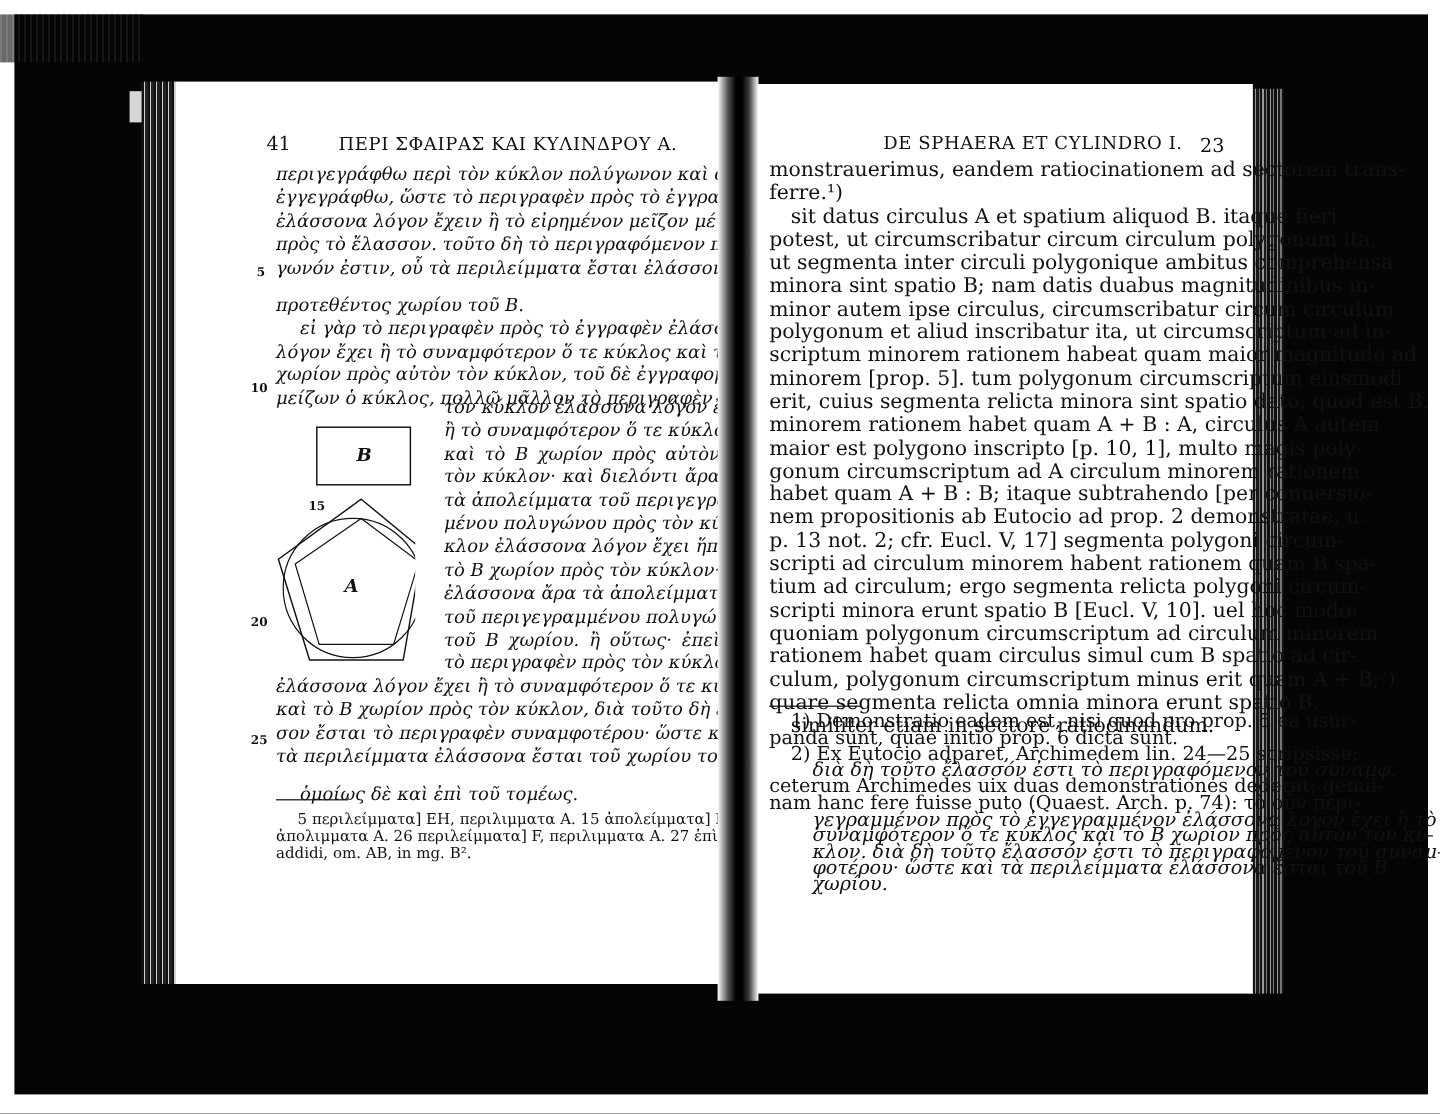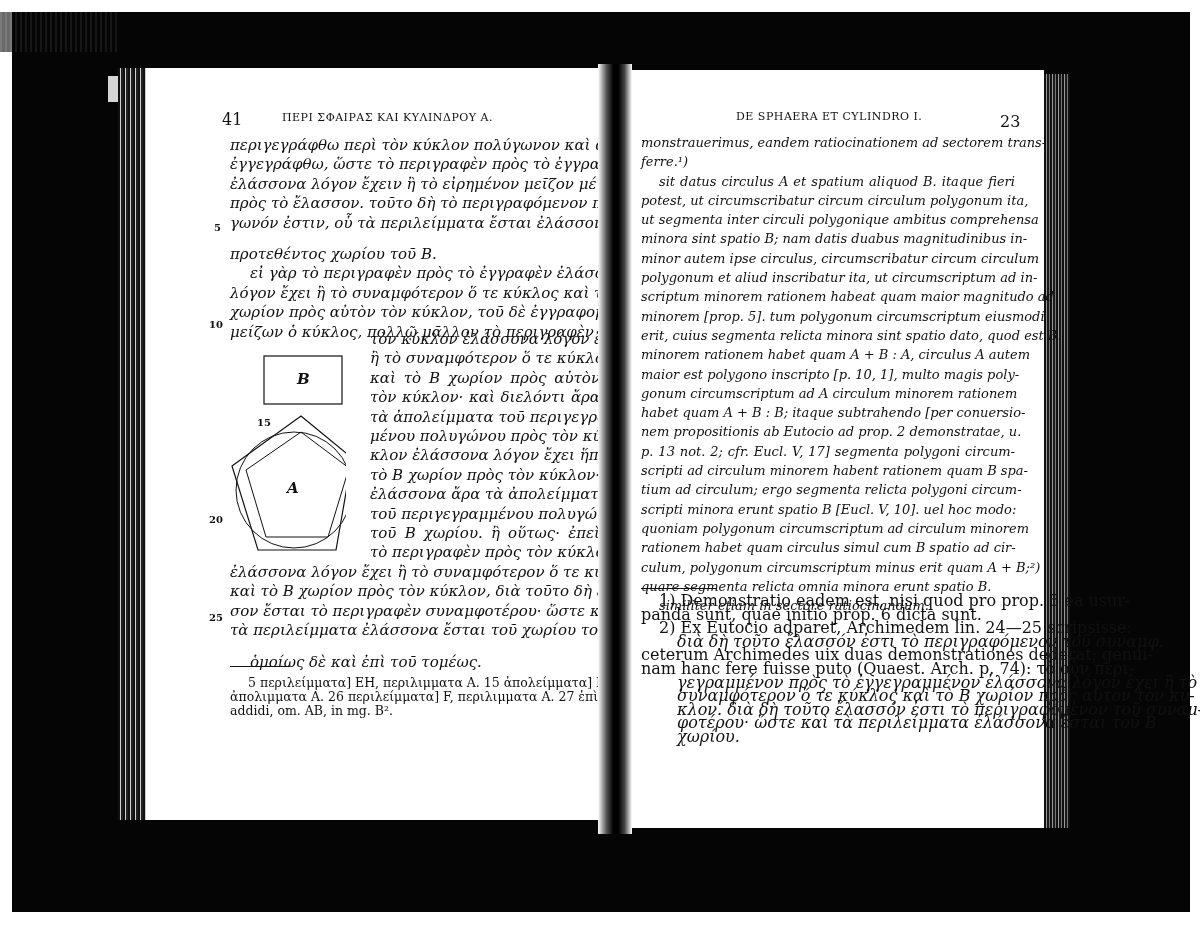--- a/index.html
+++ b/index.html
@@ -33,33 +33,33 @@
   }
   .edge-right {
     position: absolute; left: 1040px; top: 74px; width: 30px; height: 754px;
     background: repeating-linear-gradient(90deg, #999 0 1px, #1a1a1a 1px 3px, #777 3px 4px, #111 4px 6px);
   }
   .gutter {
     position: absolute; left: 598px; top: 64px; width: 34px; height: 770px;
     background: linear-gradient(90deg, #ffffff 0%, #555 25%, #000 45%, #000 60%, #444 78%, #ffffff 100%);
   }
 
-  .header { position: absolute; font-size: 11px; letter-spacing: 0.5px; }
+  .header { position: absolute; font-size: 15px; letter-spacing: 0.5px; }
   .pn { position: absolute; font-size: 16px; }
 
   .greek {
     position: absolute; font-style: italic; font-size: 15px; line-height: 19.4px;
     text-align: justify;
   }
   .greek .line { display: block; white-space: nowrap; text-align-last: justify; }
   .greek .line.last { text-align-last: left; margin-top: 12px; }
   .greek .indent { padding-left: 20px; }
 
   .latin {
-    position: absolute; font-size: 13px; line-height: 19.3px; font-style: italic;
+    position: absolute; font-size: 17px; line-height: 19.3px;
   }
   .latin .line { display: block; white-space: nowrap; text-align: justify; text-align-last: justify; }
   .latin .line.last { text-align-last: left; }
   .latin .indent { padding-left: 18px; }
 
   .lineno { position: absolute; font-size: 10px; font-weight: bold; }
 
   .rule { position: absolute; height: 1px; background: #111; }
 
   .fn { position: absolute; font-size: 16px; line-height: 13.6px; }

